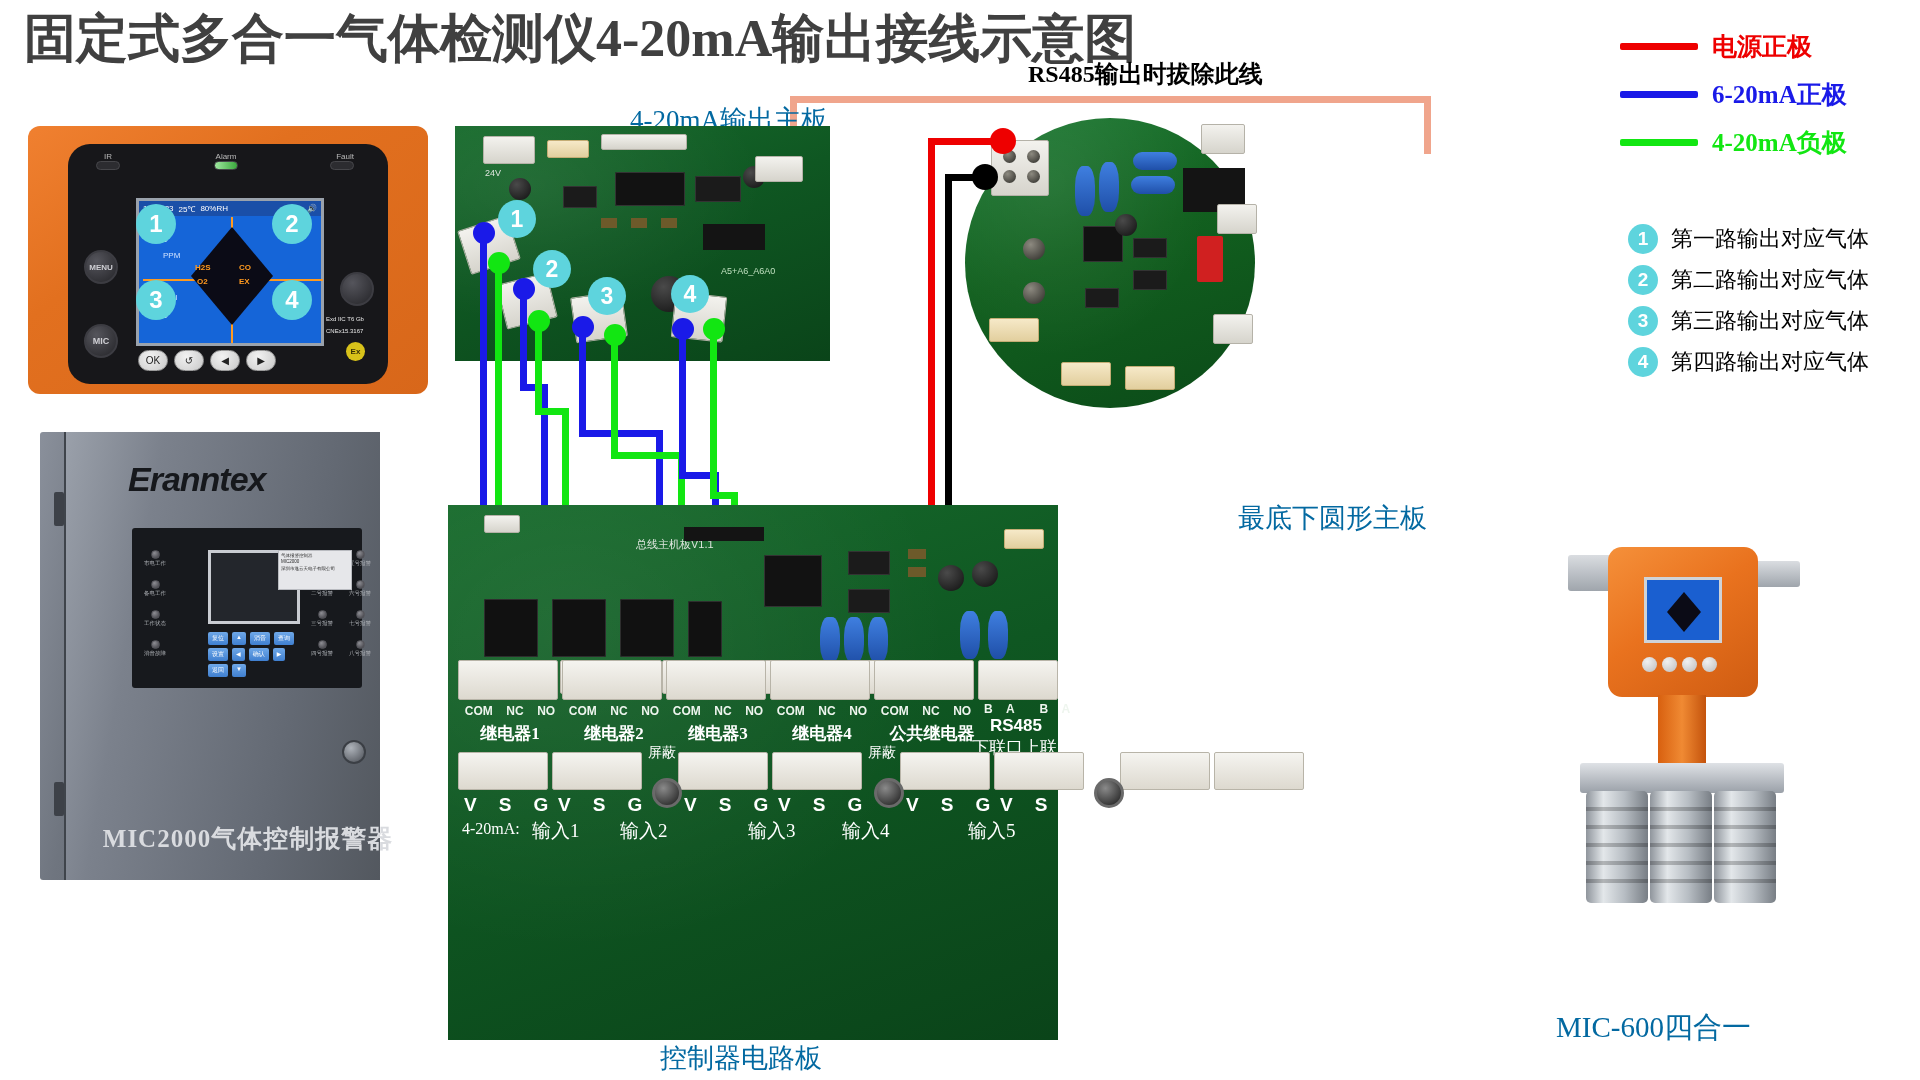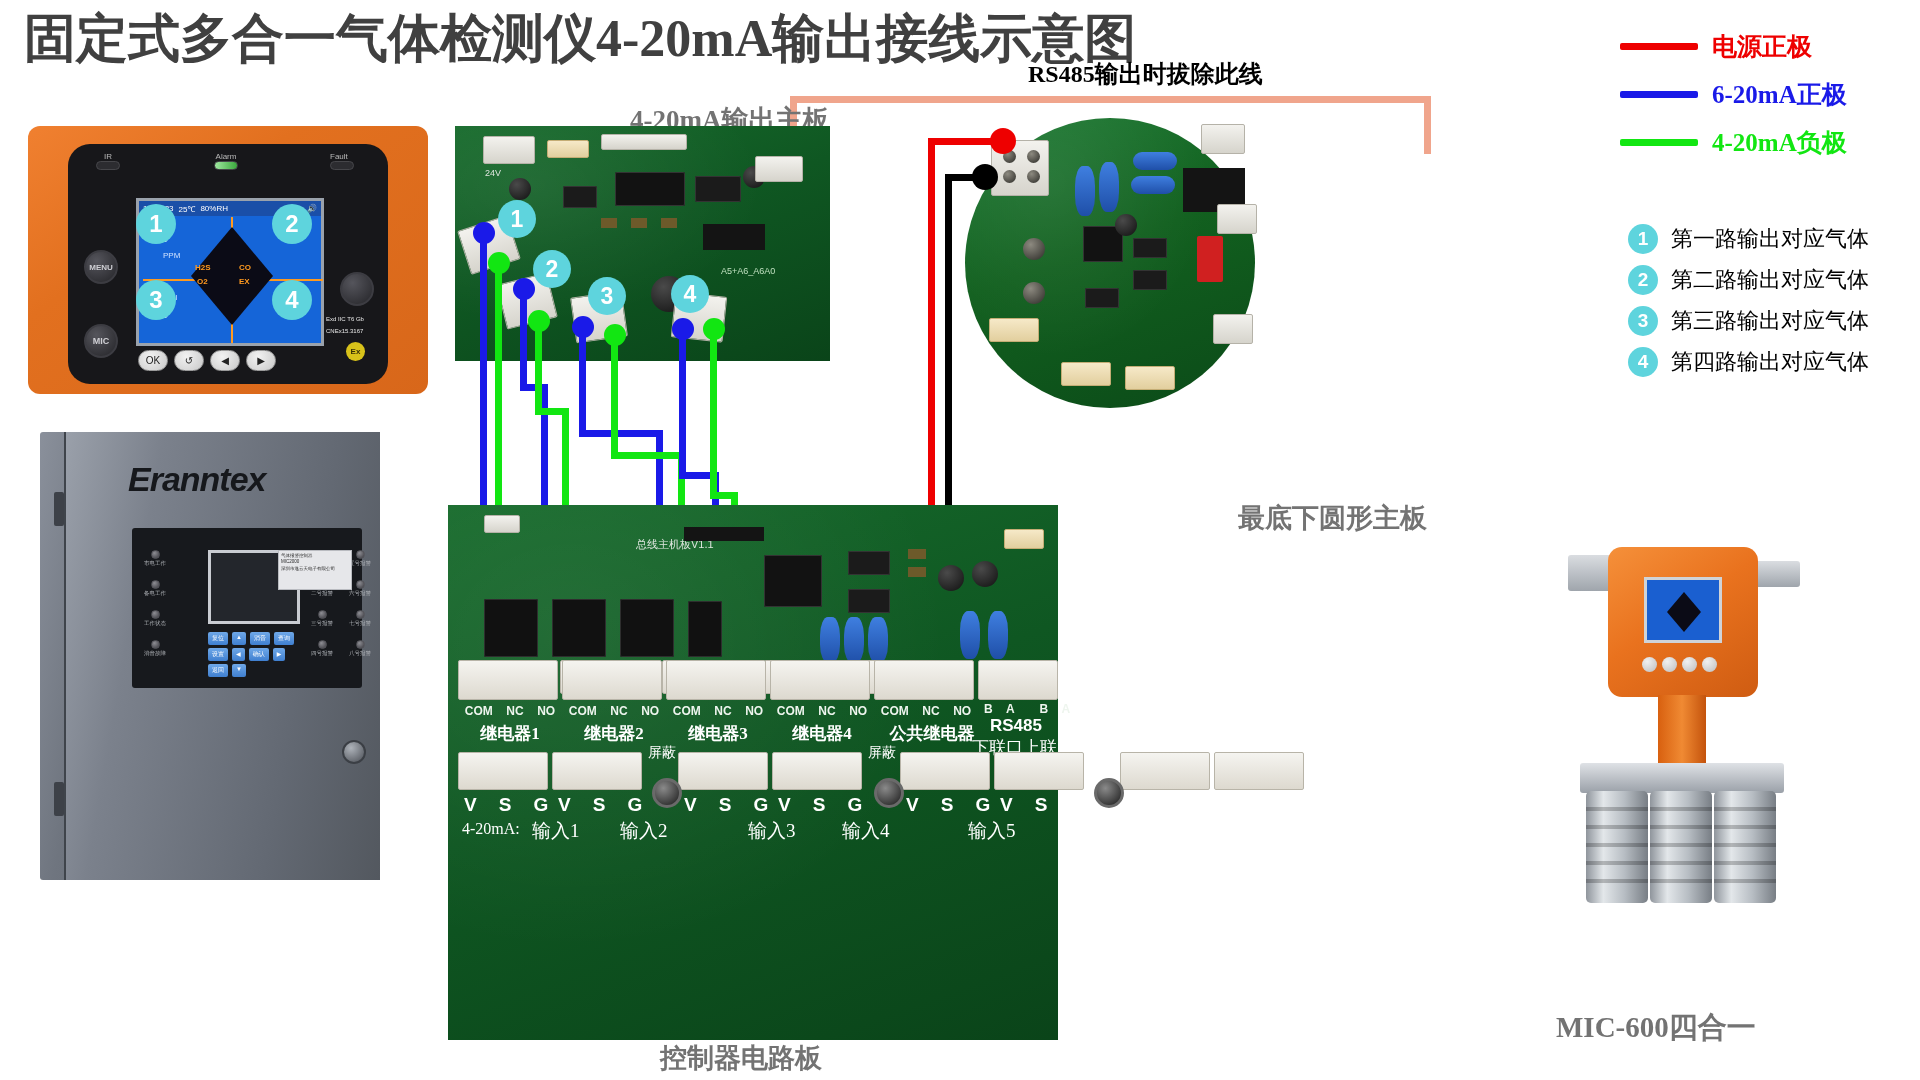--- a/index.html
+++ b/index.html
@@ -15,21 +15,21 @@
   
   #page-title {
     left: 24px; top: 4px;
     font-size: 52px; font-weight: bold; color: #404040;
     letter-spacing: 0px; white-space: nowrap;
     font-family: "Liberation Serif", serif;
   }
 
   
   .red-label {
-    color: #737373; font-weight: bold; font-size: 27px;
+    color: #0369a1; font-weight: normal; font-size: 27px;
     white-space: nowrap; font-family: "Liberation Serif", serif;
   }
   .black-note {
     color: #000; font-weight: bold; font-size: 24px;
     white-space: nowrap; font-family: "Liberation Serif", serif;
   }
 
   
   #legend { left: 1620px; top: 22px; width: 300px; }
   .legend-row { display: flex; align-items: center; height: 48px; }
@@ -301,21 +301,21 @@
   <div class="abs" id="detector-body">
 
     <div class="abs" style="left:28px; top:8px; display:flex; flex-direction:column; align-items:center;">
       <span class="det-led-lbl">IR</span>
       <span class="det-led"></span>
     </div>
     <div class="abs" style="left:146px; top:8px; display:flex; flex-direction:column; align-items:center;">
       <span class="det-led-lbl">Alarm</span>
       <span class="det-led on"></span>
     </div>
-    <div class="abs" style="left:262px; top:8px; display:flex; flex-direction:column; align-items:flex-start;">
+    <div class="abs" style="left:262px; top:8px; display:flex; flex-direction:column; align-items:flex-end;">
       <span class="det-led-lbl">Fault</span>
       <span class="det-led"></span>
     </div>
 
     <div class="abs" id="det-screen">
       <div class="abs" id="det-statusbar">
         <span>11:45:23</span>
         <span>25℃</span>
         <span>80%RH</span>
         <span class="abs" style="right:4px; color:#ffe14d;">🔊</span>
@@ -433,20 +433,21 @@
       <div class="abs" style="left:76px; top:136px; display:flex; gap:4px;">
         <span class="kbd-btn">返回</span>
         <span class="kbd-btn">▼</span>
       </div>
     </div>
 
     <div class="abs" id="cab-sticker" style="white-space:pre-line;">气体报警控制器
 MIC2000
 深圳市逸云天电子有限公司</div>
     <div class="abs" id="cabinet-lock"></div>
+    <div class="abs" id="cabinet-label">MIC2000气体控制报警器</div>
   </div>
 </div>
 
 <div class="abs black-note" style="left:1028px; top:58px;">RS485输出时拔除此线</div>
 <div class="abs wire wire-h wire-salmon" style="left:790px; top:96px; width:640px;"></div>
 <div class="abs wire wire-v wire-salmon" style="left:790px; top:96px; height:74px;"></div>
 <div class="abs wire wire-v wire-salmon" style="left:1424px; top:96px; height:58px;"></div>
 
 <div class="abs red-label" style="left:630px; top:102px;">4-20mA输出主板</div>
 

